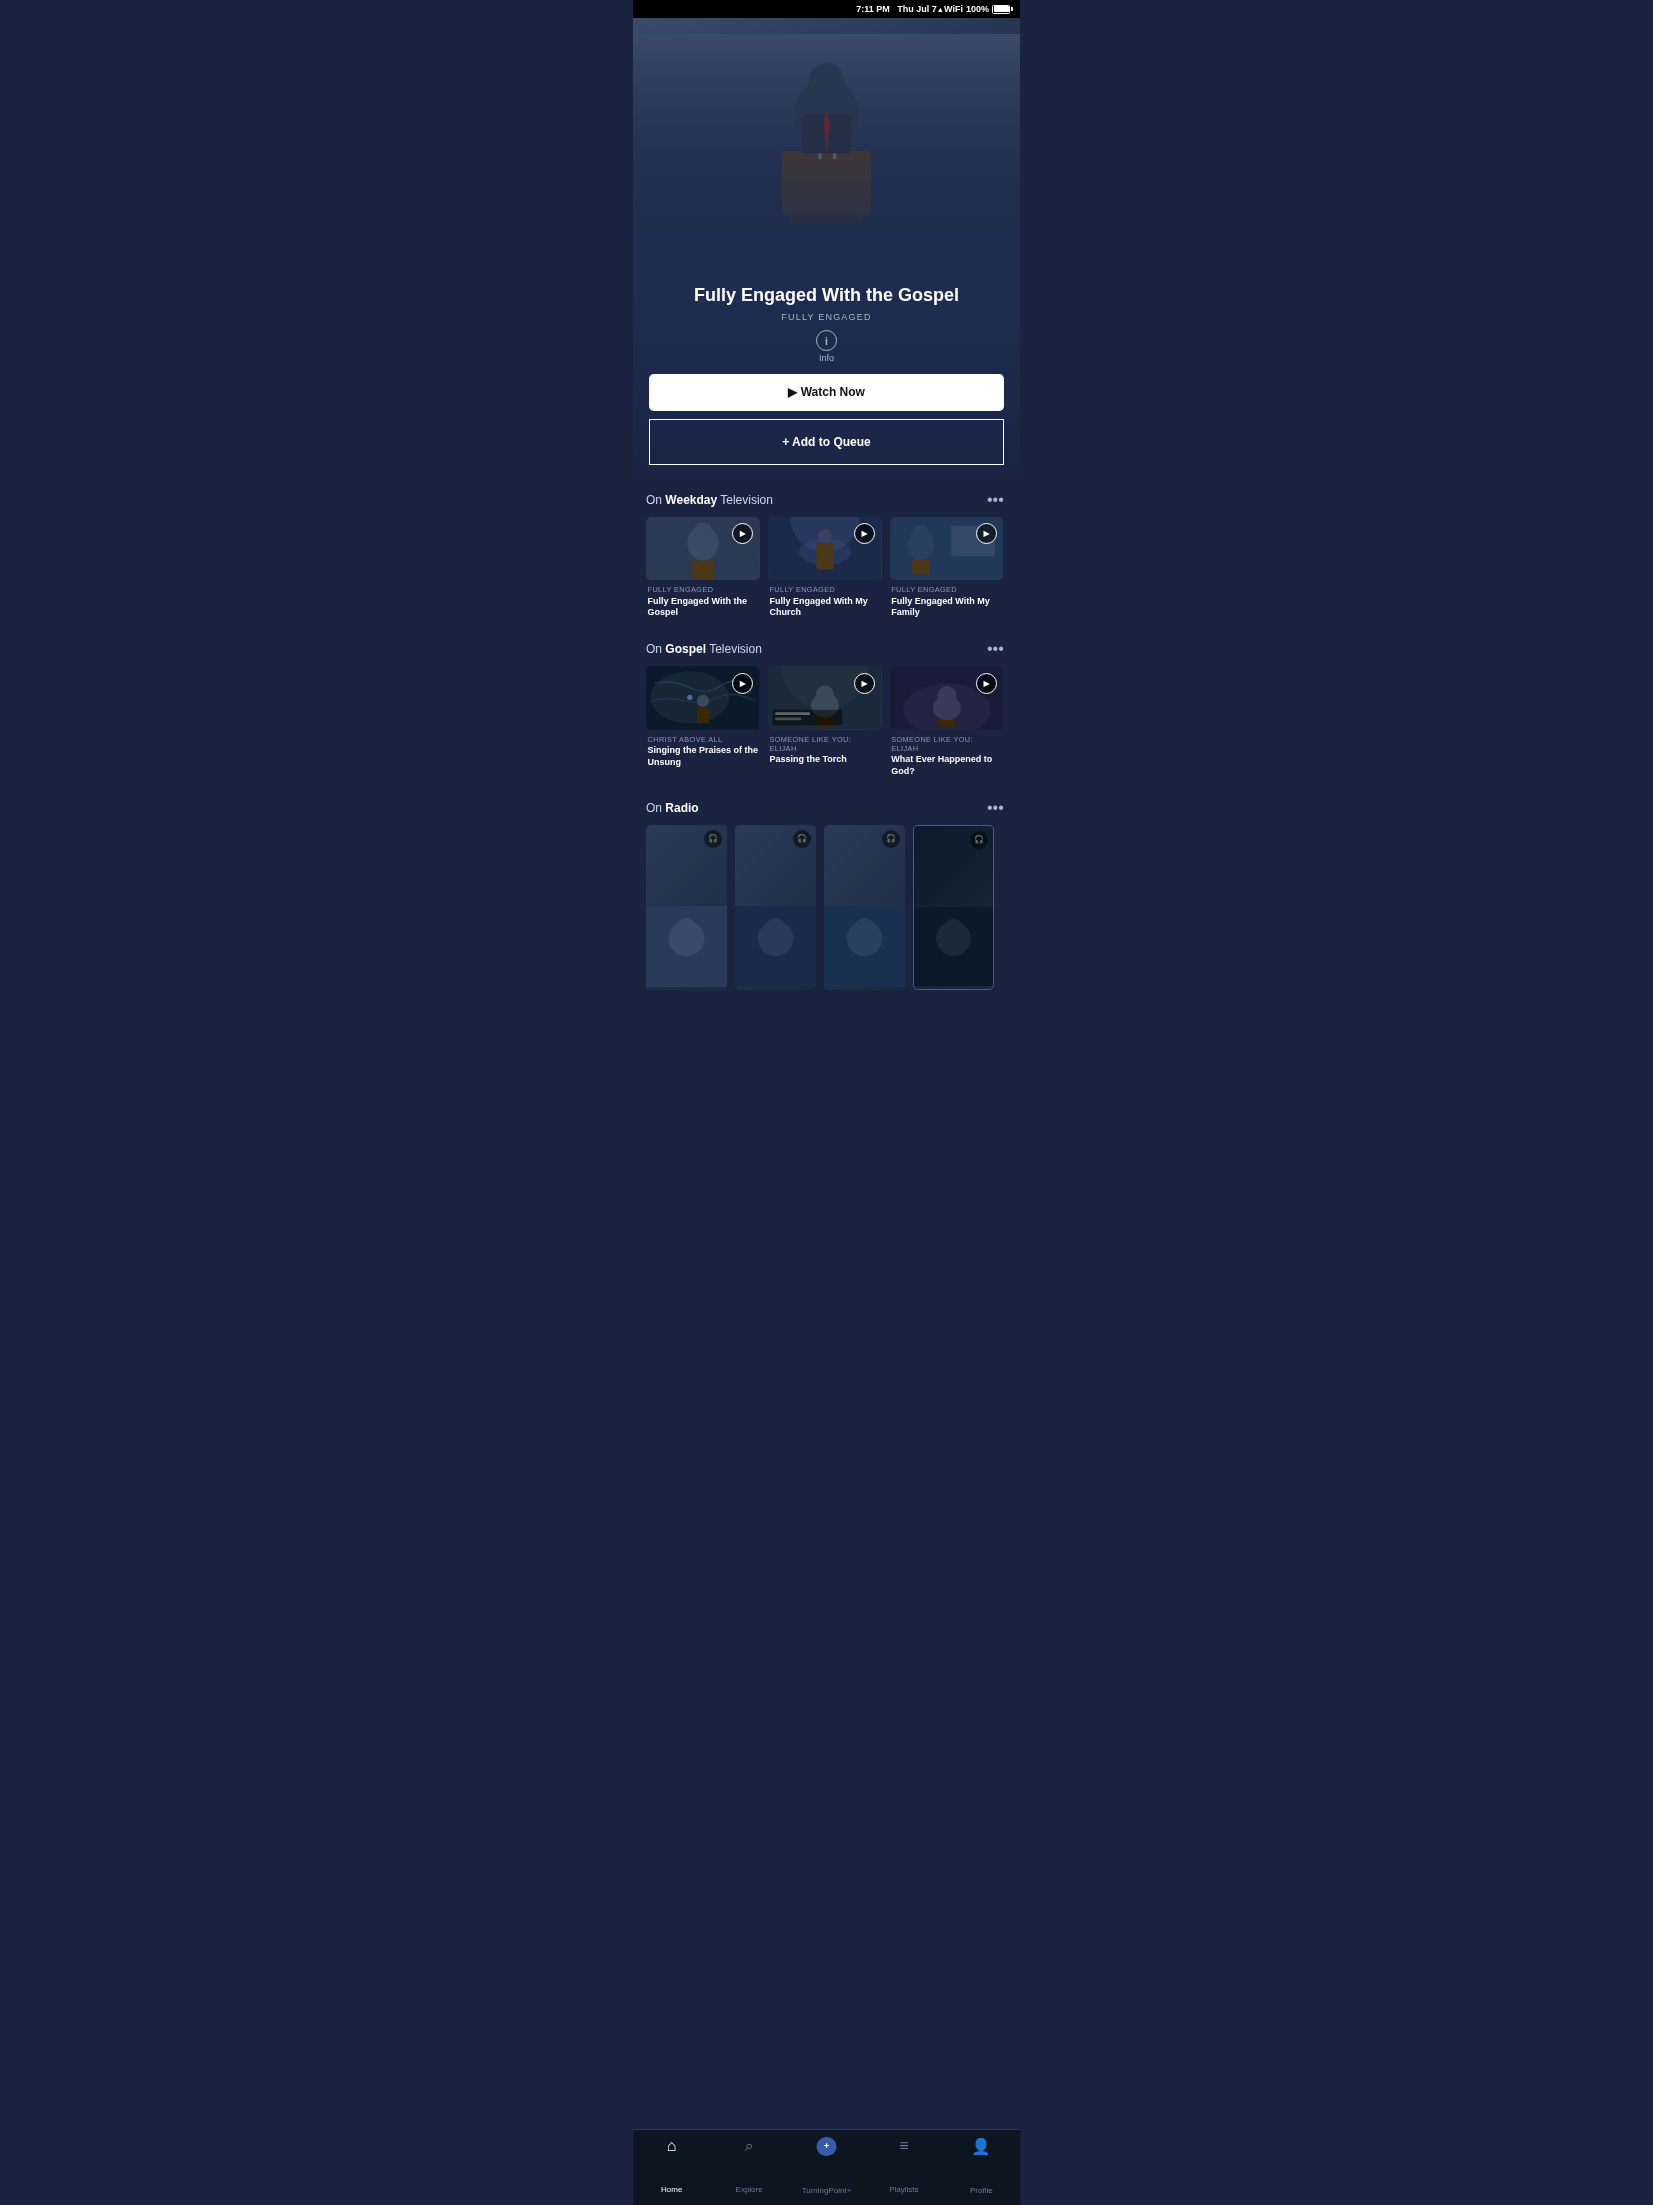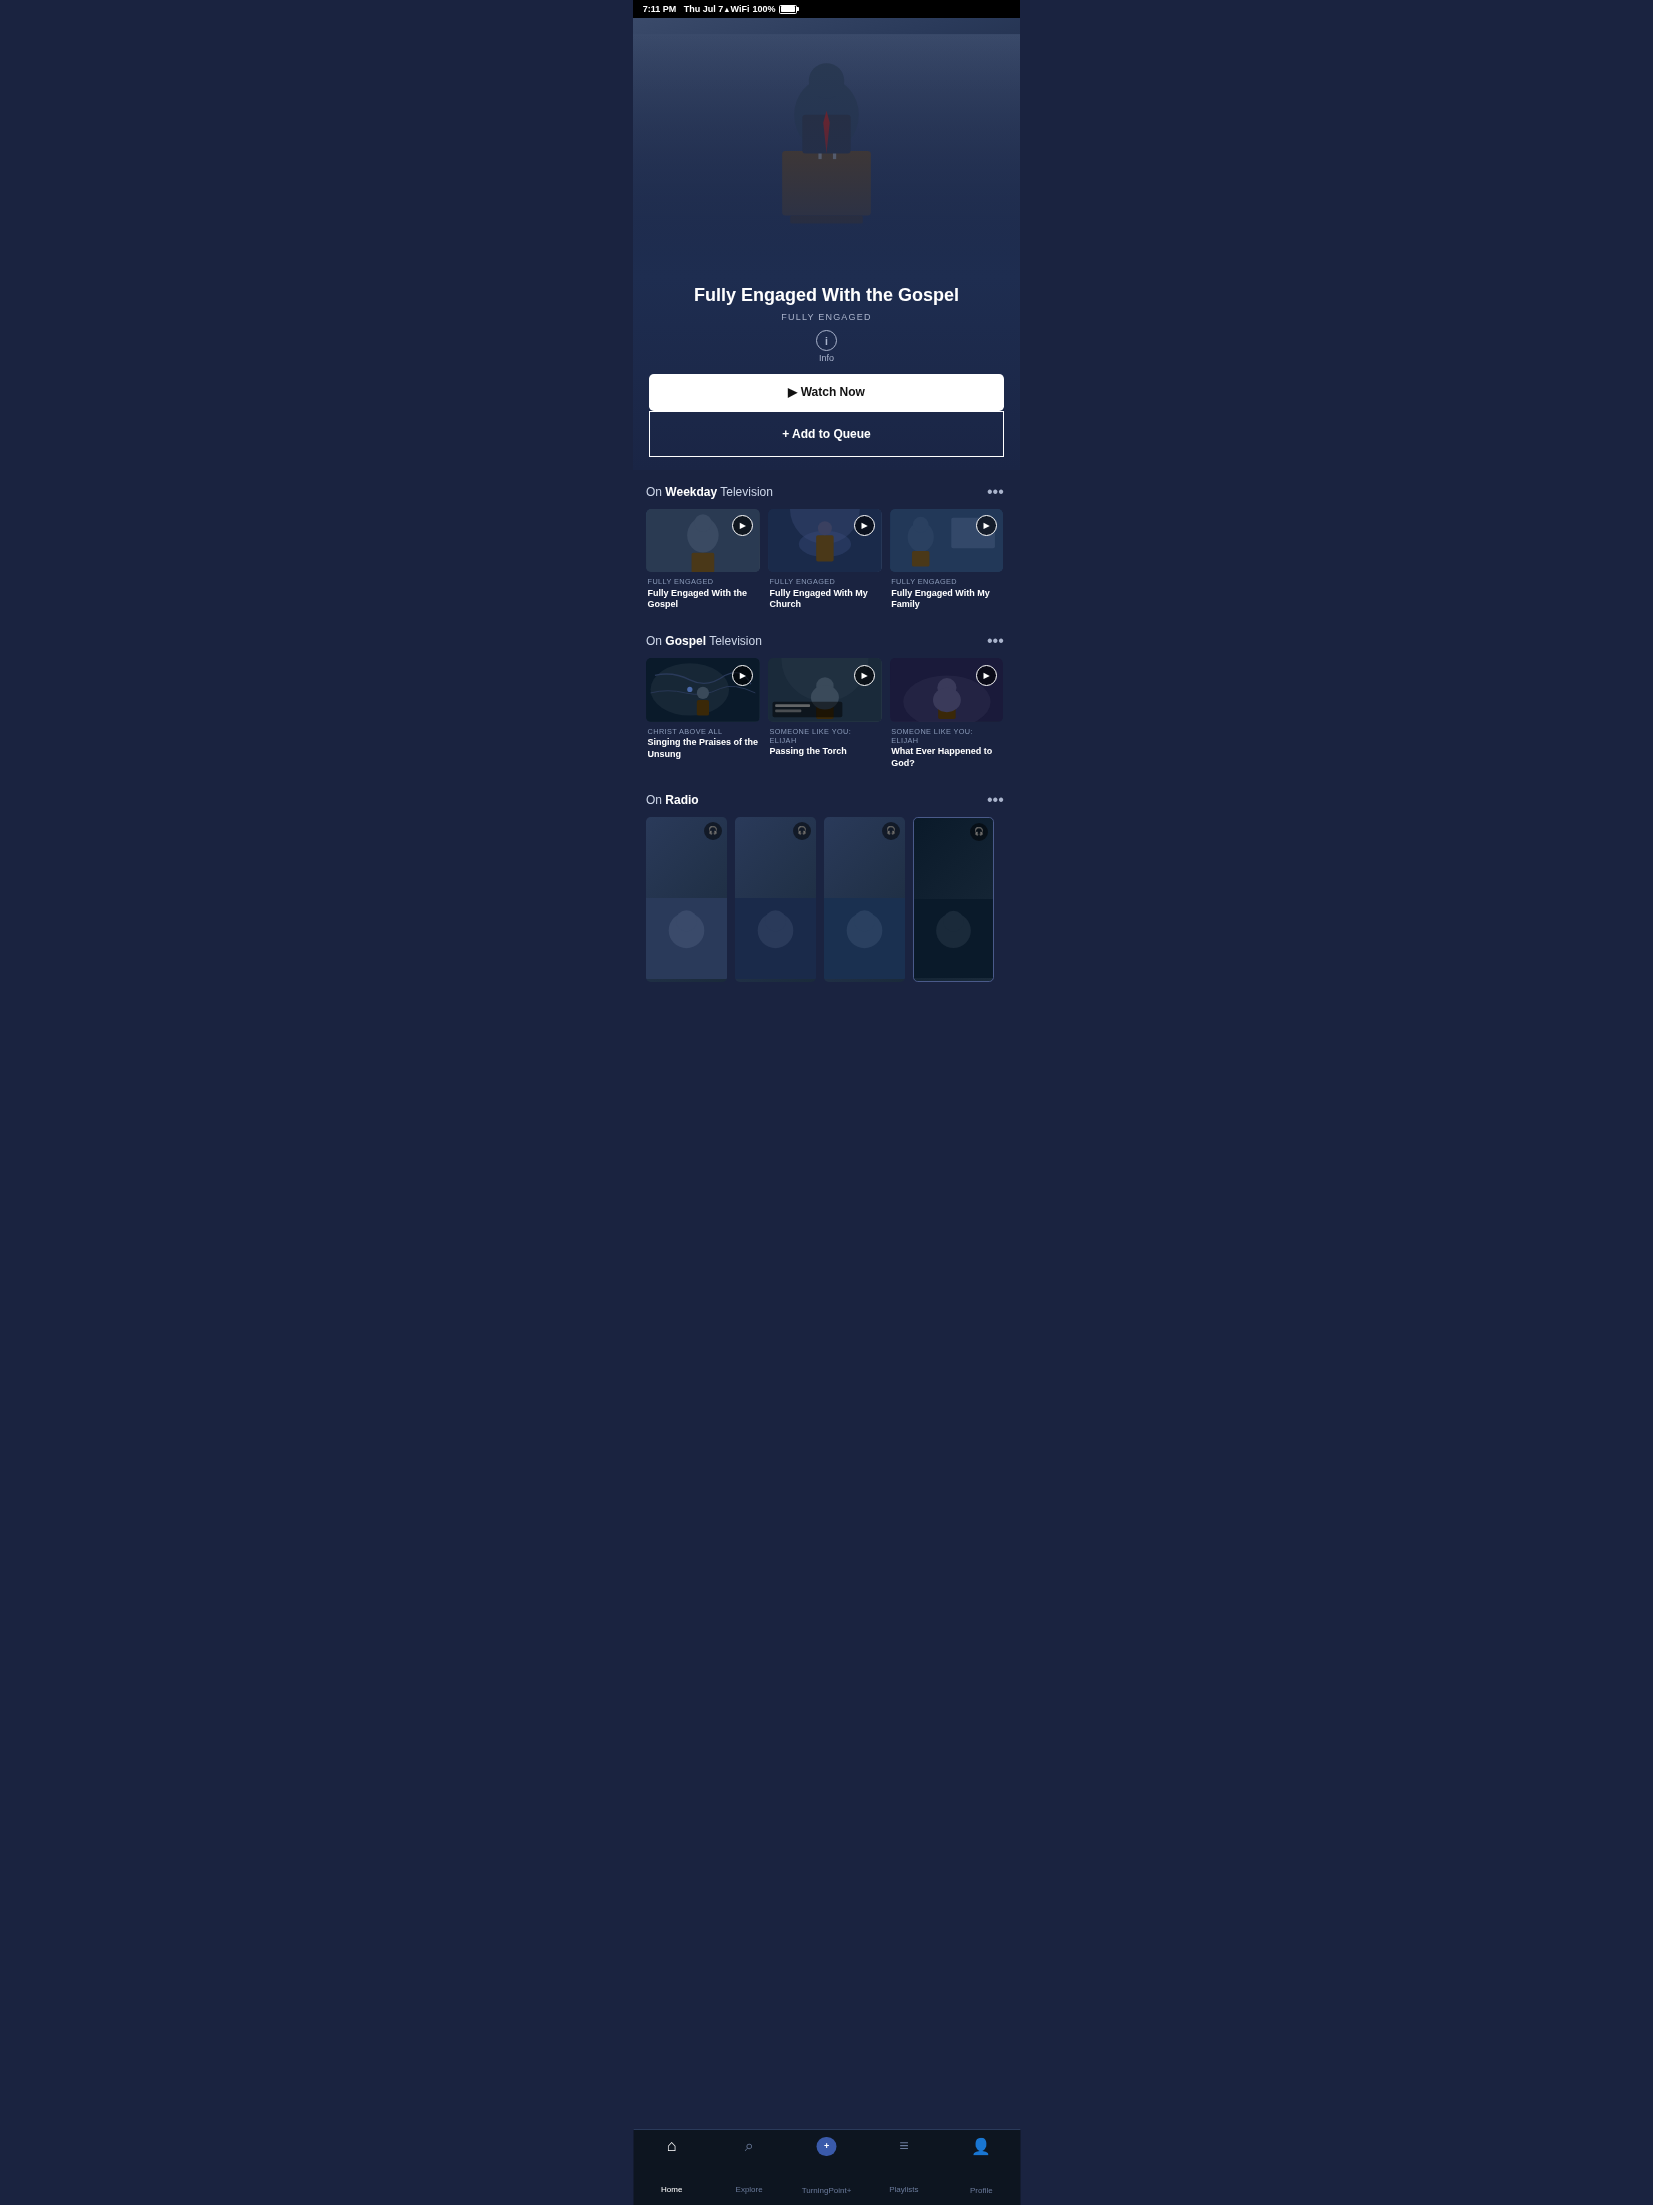--- a/index.html
+++ b/index.html
@@ -13,21 +13,21 @@
       max-width: 387px;
       margin: 0 auto;
       min-height: 100vh;
       position: relative;
     }
 
     
     .status-bar {
       background: #000;
       display: flex;
-      justify-content: flex-start;
+      justify-content: flex-end;
       align-items: center;
       padding: 3.2px 9.7px;
       font-size: 9px;
       font-weight: 600;
       color: #fff;
       height: 18px;
     }
     .status-right {
       display: flex;
       align-items: center;
@@ -126,20 +126,21 @@
     .btn-watch {
       width: 100%;
       padding: 11.3px;
       background: #fff;
       color: #111;
       border: none;
       border-radius: 4.8px;
       font-size: 12px;
       font-weight: 600;
       cursor: pointer;
+      margin-bottom: 8px;
       display: flex;
       align-items: center;
       justify-content: center;
       gap: 4.8px;
     }
     .btn-queue {
       width: 100%;
       padding: 15px;
       background: transparent;
       color: #fff;

